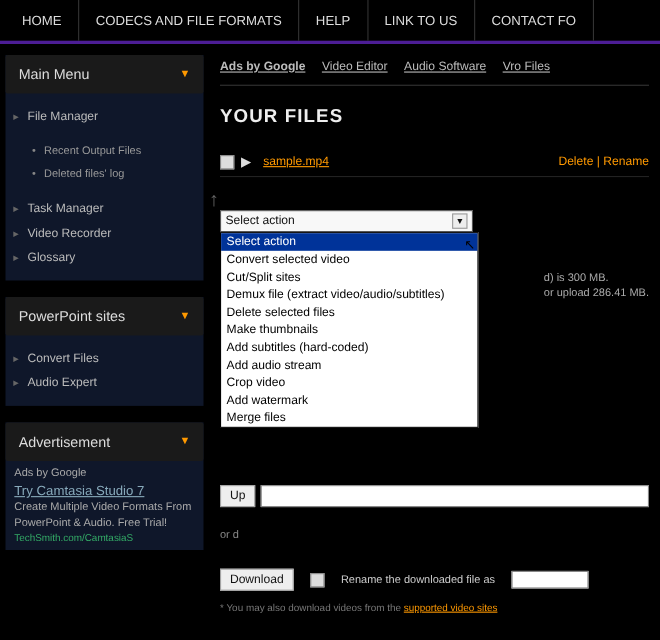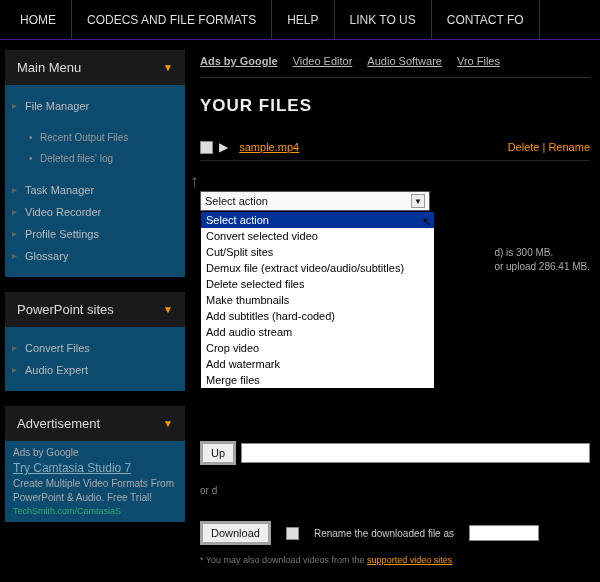--- a/index.html
+++ b/index.html
@@ -1,21 +1,21 @@
 <!DOCTYPE html>
 <html><head>
 <meta charset="utf-8">
 <style>
 * { margin: 0; padding: 0; box-sizing: border-box; font-family: Arial, sans-serif; }
 body { background: #000; color: #ccc; width: 600px; height: 582px; overflow: hidden; font-size: 12px; }
-.topnav { display: flex; background: #000; border-bottom: 1px solid #4c1d95; height: 40px; align-items: center; padding: 0 5px; }
+.topnav { display: flex; background: #000; border-bottom: 3px solid #4c1d95; height: 40px; align-items: center; padding: 0 5px; }
 .topnav a { color: #ddd; font-size: 12px; padding: 0 15px; text-decoration: none; border-right: 1px solid #333; height: 100%; display: flex; align-items: center; }
 .container { display: flex; height: 542px; }
 .sidebar { width: 190px; padding: 10px 5px; }
-.panel { background: #0c4a6e; margin-bottom: 15px; }
+.panel { background: #0f172a; margin-bottom: 15px; }
 .panel-header { background: #1a1a1a; padding: 10px 12px; font-size: 13px; color: #ddd; position: relative; border-radius: 2px; }
 .panel-header .arrow { position: absolute; right: 12px; top: 12px; color: #f90; font-size: 10px; }
 .menu-list { padding: 10px 5px; }
 .menu-list li { list-style: none; font-size: 11px; color: #bbb; padding: 5px 0 5px 15px; position: relative; }
 .menu-list li::before { content: "▸"; position: absolute; left: 2px; top: 5px; color: #666; font-size: 10px; }
 .menu-sub li { font-size: 10px; color: #999; padding-left: 25px; }
 .menu-sub li::before { content: "•"; color: #888; left: 14px; }
 .ad-text { font-size: 10px; color: #aaa; padding: 5px 8px; line-height: 1.4; }
 .ad-text .ad-title { color: #8ab; font-size: 12px; text-decoration: underline; }
 .ad-text .ad-url { color: #3a6; font-size: 9px; }
@@ -33,21 +33,21 @@
 .action-area { margin-top: 30px; position: relative; }
 .up-arrow { position: absolute; left: -10px; top: -20px; color: #666; font-size: 18px; }
 .select-box { width: 230px; background: #f8f8f8; color: #111; font-size: 11px; border: 1px solid #555; padding: 2px 4px; position: relative; display: flex; justify-content: space-between; align-items: center; }
 .select-box .sel-arrow { background: #eee; border: 1px solid #999; width: 14px; height: 14px; display: inline-flex; align-items: center; justify-content: center; font-size: 8px; }
 .dropdown { position: absolute; top: 20px; left: 0; width: 235px; background: #fff; color: #000; border: 1px solid #000; z-index: 10; }
 .dropdown li { list-style: none; font-size: 11px; padding: 2px 5px; }
 .dropdown li.highlighted { background: #003399; color: #fff; }
 .cursor { position: absolute; right: 2px; top: 3px; font-size: 12px; color: #000; pointer-events: none; }
 .bg-text { font-size: 10px; color: #aaa; line-height: 1.4; }
 .upload-row { display: flex; align-items: center; margin-top: 10px; gap: 5px; }
-.btn { background: #eee; color: #111; border: 3px solid #a3a3a3; padding: 3px 8px; font-size: 11px; }
+.btn { background: #eee; color: #111; border: 1px solid #a3a3a3; padding: 3px 8px; font-size: 11px; }
 .wide-input { background: #fff; border: 1px solid #888; height: 20px; flex: 1; }
 .hint { font-size: 10px; color: #888; padding: 5px 0; margin-top: 15px; }
 .download-row { display: flex; align-items: center; gap: 15px; margin-top: 20px; font-size: 10px; }
 .download-row input.rn { width: 70px; height: 16px; background: #fff; border: 1px solid #888; }
 .note { font-size: 9px; color: #777; padding: 10px 0 25px 0; }
 .note a { color: #f90; text-decoration: underline; }
 .bottom-link { display: flex; align-items: center; gap: 6px; border-top: 1px solid #333; padding-top: 12px; }
 .folder-icon { color: #f90; font-size: 14px; }
 </style>
 </head>
@@ -68,21 +68,20 @@
         <span>Main Menu</span><span class="arrow">▼</span>
       </div>
       <ul class="menu-list">
         <li>File Manager</li>
         <ul class="menu-list menu-sub">
           <li>Recent Output Files</li>
           <li>Deleted files' log</li>
         </ul>
         <li>Task Manager</li>
         <li>Video Recorder</li>
-        <li>Profile Settings</li>
         <li>Glossary</li>
       </ul>
     </div>
 
     <div class="panel">
       <div class="panel-header">
         <span>PowerPoint sites</span><span class="arrow">▼</span>
       </div>
       <ul class="menu-list">
         <li>Convert Files</li>

